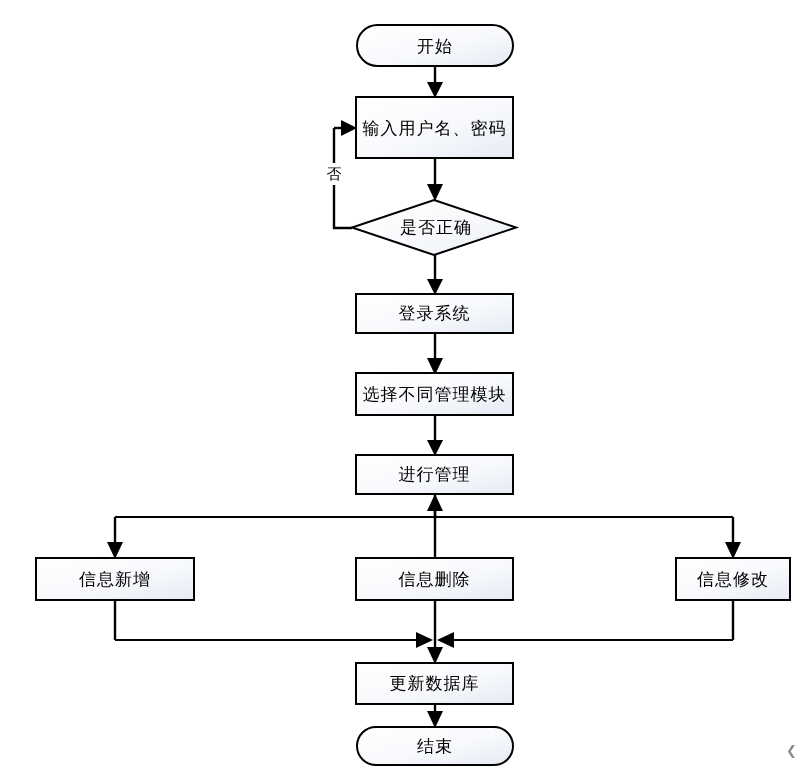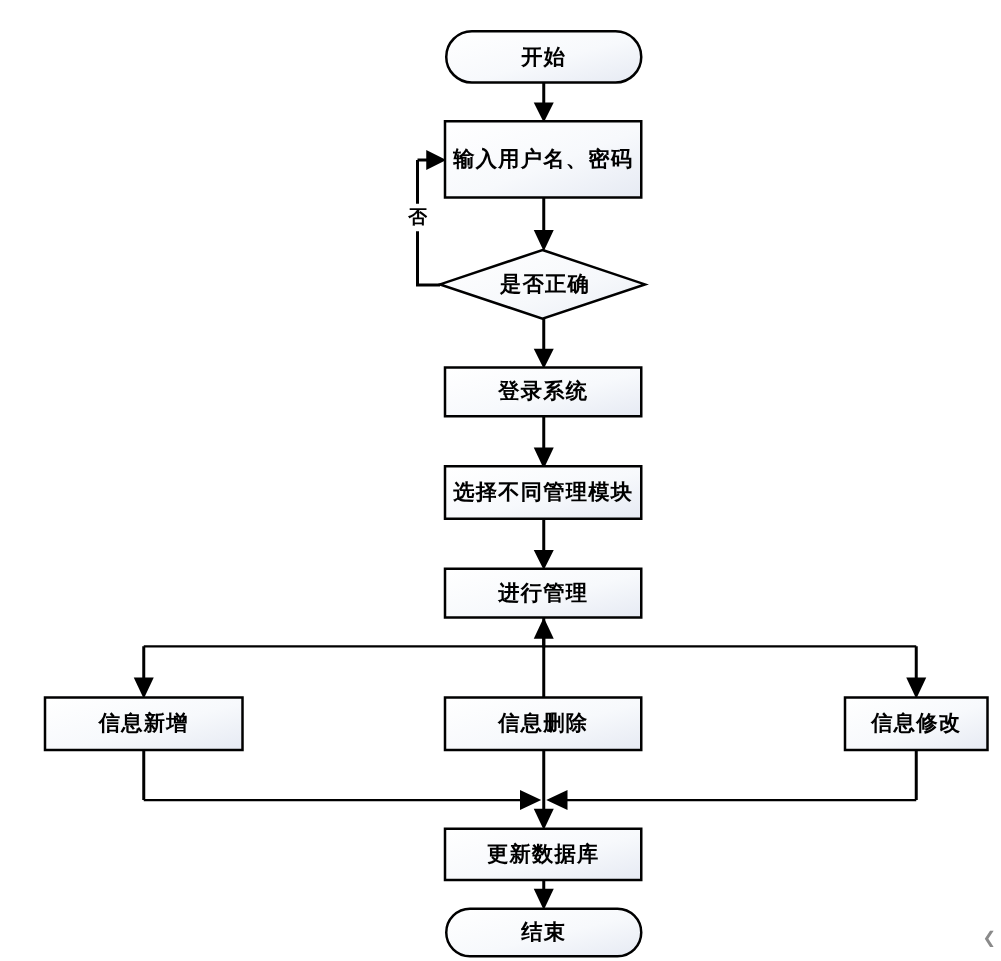--- a/index.html
+++ b/index.html
@@ -13,21 +13,20 @@
     font-family: "DejaVu Sans", "Liberation Sans", sans-serif;
     overflow: hidden;
     position: relative;
   }
   #flowchart-root {
     position: absolute;
     left: 0;
     top: 0;
     width: 801px;
     height: 769px;
-    font-weight: bold;
   }
   svg.chart-canvas {
     display: block;
     width: 801px;
     height: 769px;
   }
   .node-shape {
     stroke: #000000;
     stroke-width: 2;
   }

